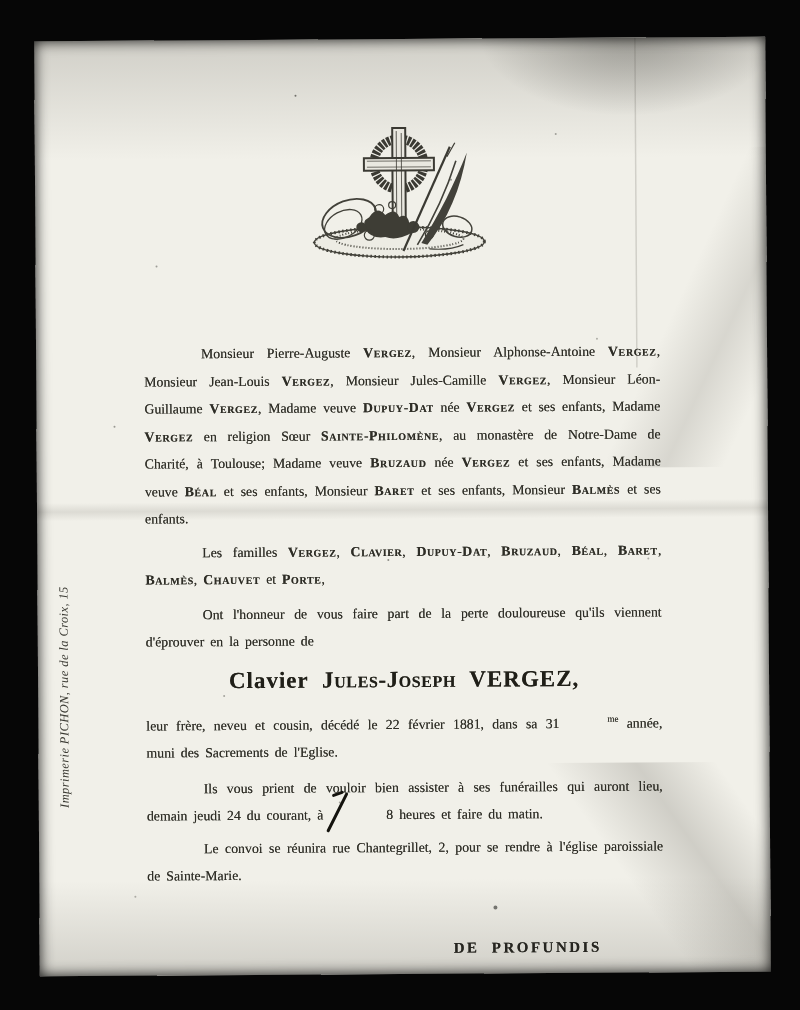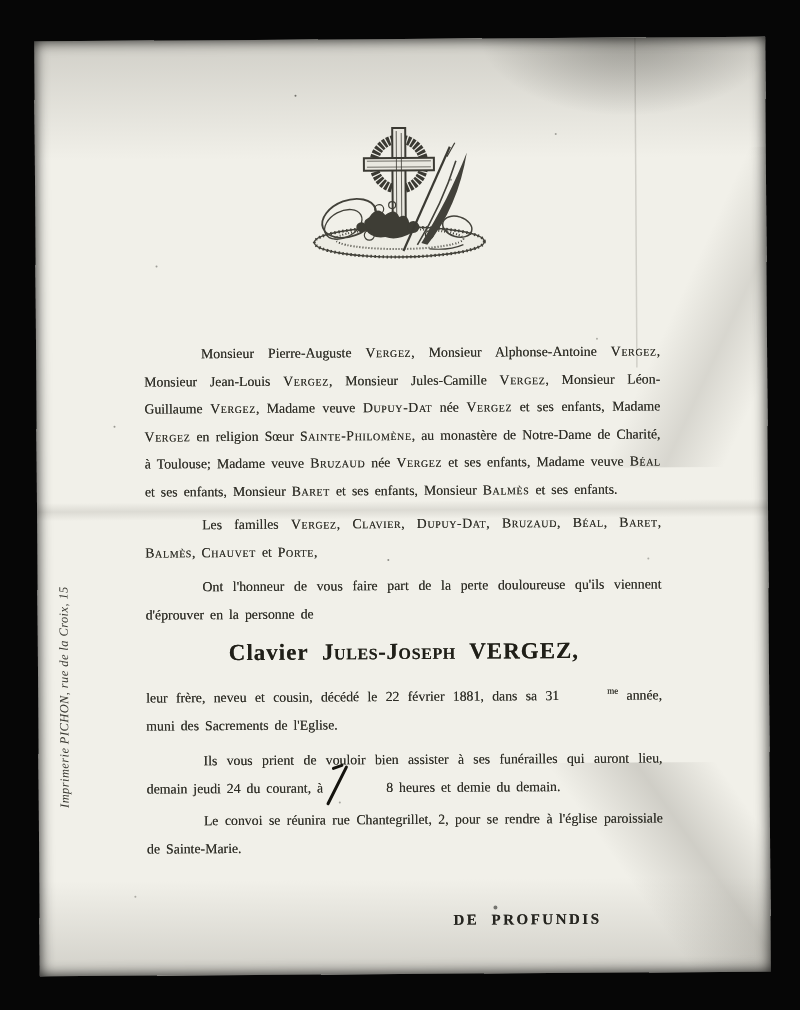--- a/index.html
+++ b/index.html
@@ -50,21 +50,21 @@
     position:absolute;left:108px;top:300px;width:516px;
     font-size:13.8px;line-height:27.5px;color:#2e2d26;
     text-align:justify;word-spacing:2.5px;
     text-shadow:0 0 .45px rgba(46,45,38,.75);}
   .text-block p{margin:0;text-indent:57px;}
   p.p2{margin-top:6px;}
   p.p3{margin-top:7px;}
   p.p4{margin-top:16px;text-indent:0;}
   p.p5{margin-top:8px;}
   p.p6{margin-top:5px;}
-  .sc{font-variant:small-caps;letter-spacing:.6px;}
+  .sc{font-variant:small-caps;letter-spacing:.6px;font-weight:bold;}
   .sup{vertical-align:super;font-size:9px;line-height:0;margin-left:48px;}
   .deceased{
     margin:10px 0 4px;text-align:center;text-indent:0;
     font-size:23px;font-weight:bold;letter-spacing:1px;word-spacing:7px;
     color:#201f18;line-height:30px;}
   .closing{
     margin-top:46px;text-align:right;padding-right:62px;
     font-weight:bold;font-size:15px;letter-spacing:2.5px;word-spacing:6px;
     color:#262520;}
 
@@ -131,21 +131,21 @@
       <p class="p1"><span>Monsieur Pierre-Auguste </span><span class="sc">Vergez</span><span>, Monsieur Alphonse-Antoine </span><span class="sc">Vergez</span><span>, Monsieur Jean-Louis </span><span class="sc">Vergez</span><span>, Monsieur Jules-Camille </span><span class="sc">Vergez</span><span>, Monsieur Léon-Guillaume </span><span class="sc">Vergez</span><span>, Madame veuve </span><span class="sc">Dupuy-Dat</span><span> née </span><span class="sc">Vergez</span><span> et ses enfants, Madame </span><span class="sc">Vergez</span><span> en religion Sœur </span><span class="sc">Sainte-Philomène</span><span>, au monastère de Notre-Dame de Charité, à Toulouse; Madame veuve </span><span class="sc">Bruzaud</span><span> née </span><span class="sc">Vergez</span><span> et ses enfants, Madame veuve </span><span class="sc">Béal</span><span> et ses enfants, Monsieur </span><span class="sc">Baret</span><span> et ses enfants, Monsieur </span><span class="sc">Balmès</span><span> et ses enfants.</span></p>
 
       <p class="p2"><span>Les familles </span><span class="sc">Vergez</span><span>, </span><span class="sc">Clavier</span><span>, </span><span class="sc">Dupuy-Dat</span><span>, </span><span class="sc">Bruzaud</span><span>, </span><span class="sc">Béal</span><span>, </span><span class="sc">Baret</span><span>, </span><span class="sc">Balmès</span><span>, </span><span class="sc">Chauvet</span><span> et </span><span class="sc">Porte</span><span>,</span></p>
 
       <p class="p3">Ont l'honneur de vous faire part de la perte douloureuse qu'ils viennent d'éprouver en la personne de</p>
 
       <h1 class="deceased"><span>Clavier </span><span class="sc">Jules-Joseph </span><span>VERGEZ,</span></h1>
 
       <p class="p4"><span>leur frère, neveu et cousin, décédé le 22 février 1881, dans sa 31</span><span class="sup">me</span><span> année, muni des Sacrements de l'Eglise.</span></p>
 
-      <p class="p5"><span>Ils vous prient de vouloir bien assister à ses funérailles qui auront lieu, demain jeudi 24 du courant, à </span><span class="strike">8</span><span> heures et demie du demain.</span></p>
+      <p class="p5"><span>Ils vous prient de vouloir bien assister à ses funérailles qui auront lieu, demain jeudi 24 du courant, à </span><span class="strike">8</span><span> heures et faire du matin.</span></p>
 
       <p class="p6">Le convoi se réunira rue Chantegrillet, 2, pour se rendre à l'église paroissiale de Sainte-Marie.</p>
 
       <div class="closing">DE PROFUNDIS</div>
     </div>
 
   </div>
 </div>
 
 </body></html>

